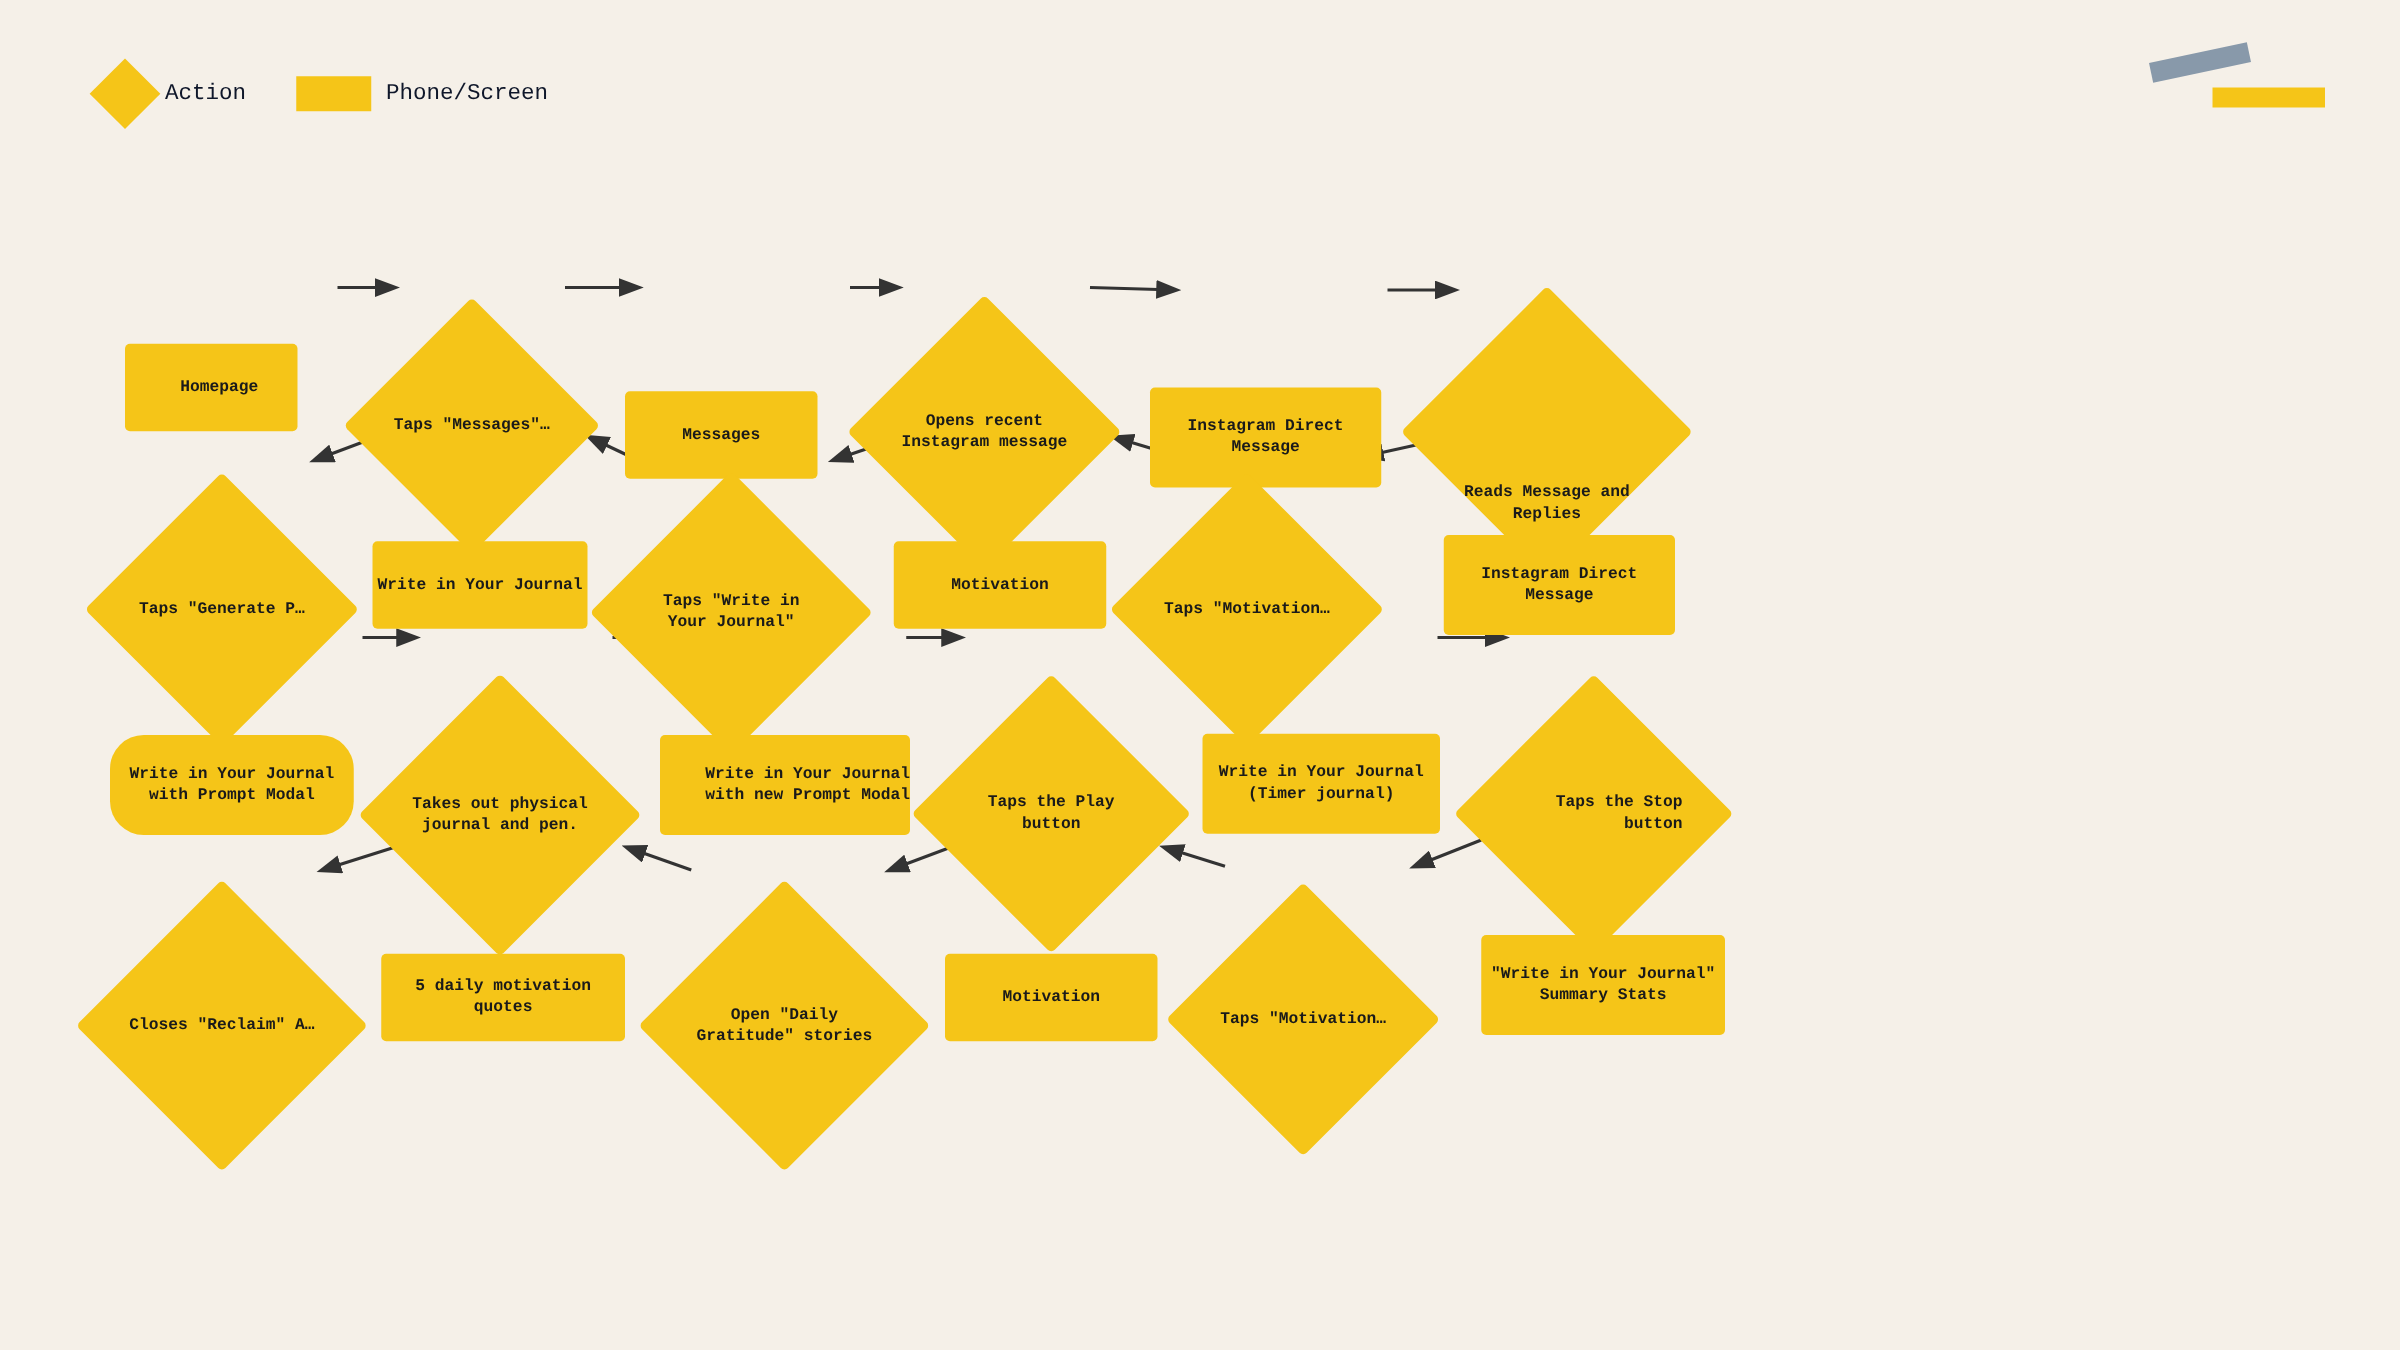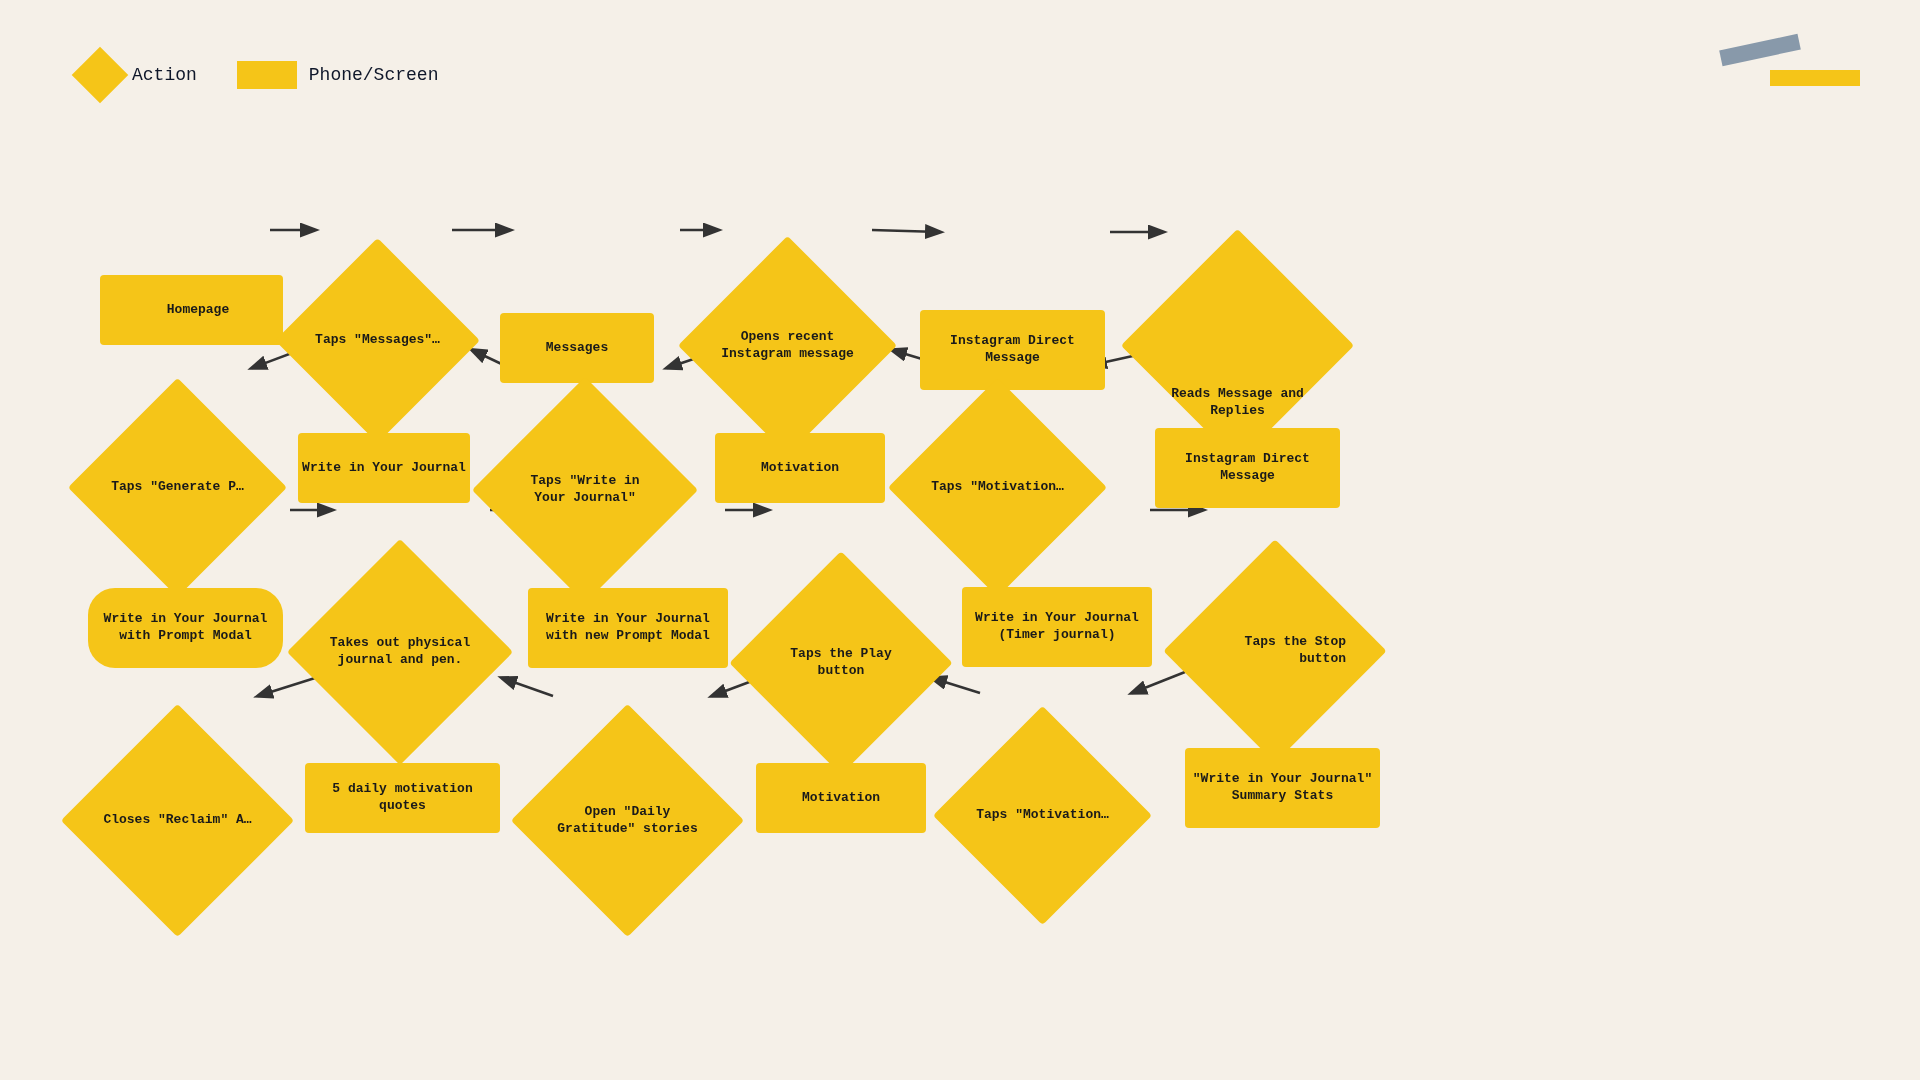--- a/index.html
+++ b/index.html
@@ -197,21 +197,21 @@
 
   <line x1="760" y1="678" x2="712" y2="696" marker-end="url(#arrowhead)"></line>
 
   <line x1="553" y1="696" x2="502" y2="678" marker-end="url(#arrowhead)"></line>
 
   <line x1="315" y1="678" x2="258" y2="696" marker-end="url(#arrowhead)"></line>
 </svg>
 
 <div class="flow">
 
-  <div class="node rect-node" style="left:100px; top:155px; width:183px; height:70px;padding-left:13px;">
+  <div class="node rect-node" style="left:100px; top:155px; width:138px; height:70px;padding-left:13px;">
     <span>Homepage</span>
   </div>
 
   <div class="node diamond-node" style="left:305px; top:148px; width:145px; height:145px;">
     <div class="diamond-inner"></div>
     <span class="diamond-text">Taps "Messages"…</span>
   </div>
 
   <div class="node rect-node" style="left:500px; top:193px; width:154px; height:70px;">
     <span>Messages</span>
@@ -260,25 +260,25 @@
 
   <div class="node rect-node" style="left:88px; top:468px; width:195px; height:80px;border-radius:27px;">
     <span>Write in Your Journal with Prompt Modal</span>
   </div>
 
   <div class="node diamond-node" style="left:320px; top:452px; width:160px; height:160px;">
     <div class="diamond-inner"></div>
     <span class="diamond-text">Takes out physical journal and pen.</span>
   </div>
 
-  <div class="node rect-node" style="left:528px; top:468px; width:200px; height:80px;">
+  <div class="node rect-node" style="left:528px; top:468px; width:200px; height:80px;text-align:right;">
     <span>Write in Your Journal with new Prompt Modal</span>
   </div>
 
-  <div class="node diamond-node" style="left:762px; top:464px; width:158px; height:158px;">
+  <div class="node diamond-node" style="left:762px; top:452px; width:158px; height:158px;">
     <div class="diamond-inner"></div>
     <span class="diamond-text">Taps the Play button</span>
   </div>
 
   <div class="node rect-node" style="left:962px; top:467px; width:190px; height:80px;">
     <span>Write in Your Journal (Timer journal)</span>
   </div>
 
   <div class="node diamond-node" style="left:1196px; top:452px; width:158px; height:158px;text-align:right;">
     <div class="diamond-inner"></div>

